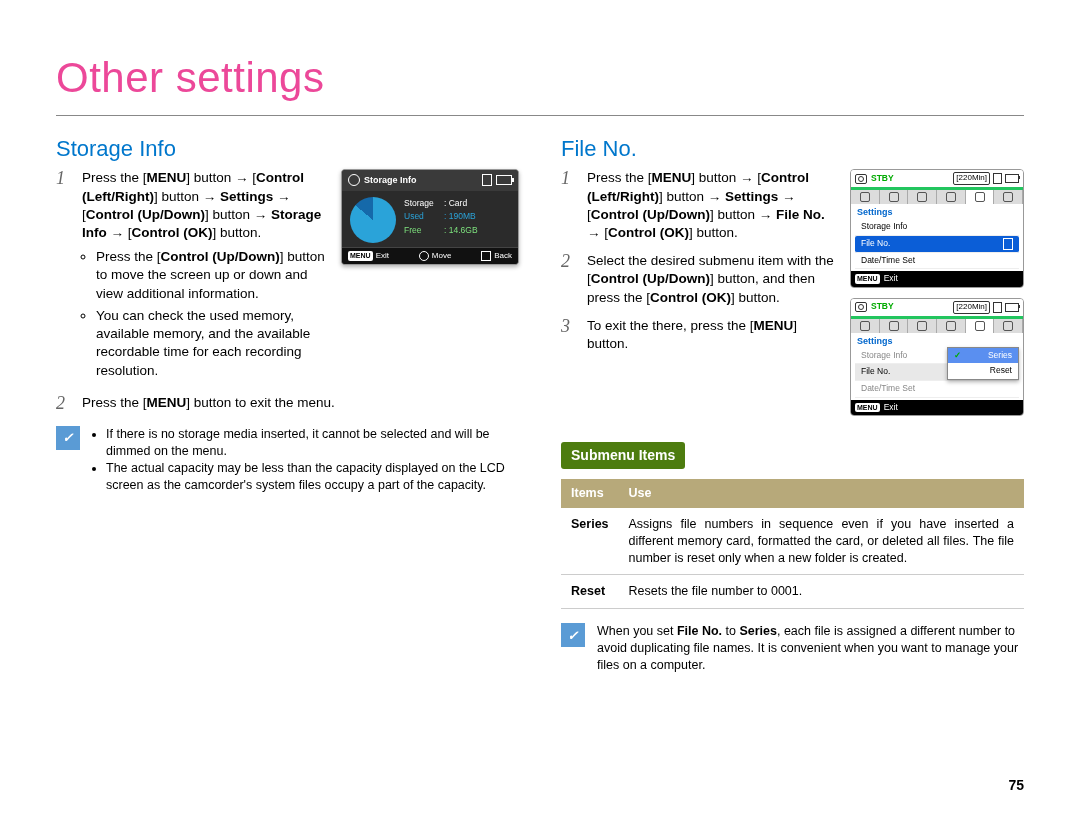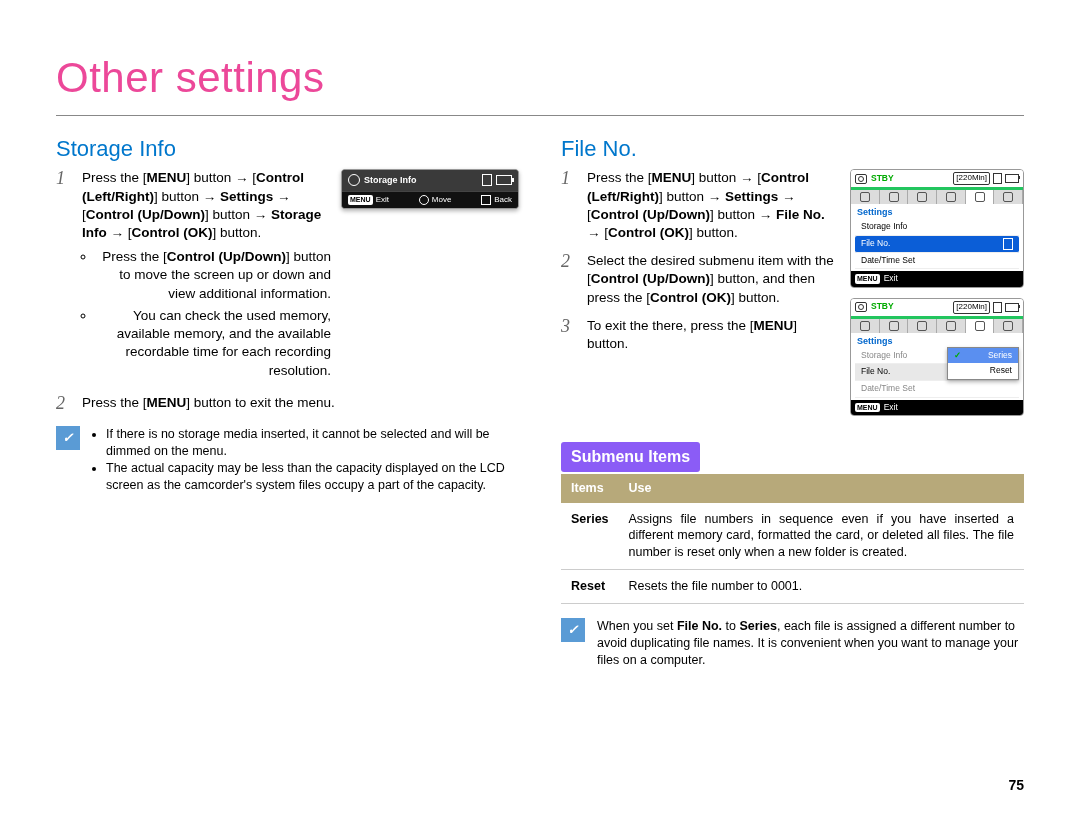--- a/index.html
+++ b/index.html
@@ -69,21 +69,20 @@
     line-height: 1;
     min-width: 14px;
   }
   .numlist .body {
     flex: 1;
   }
   .bold { font-weight: 700; }
   ul.bullets {
     margin: 6px 0 0 0;
     padding-left: 14px;
-    text-align: right;
   }
   ul.bullets li {
     margin-bottom: 4px;
   }
   .step-flex {
     display: flex;
     gap: 10px;
     align-items: flex-start;
   }
   .step-text { flex: 1; }
@@ -248,26 +247,26 @@
     font-style: italic;
   }
   .note ul {
     margin:0; padding-left:14px; font-size:12.5px;
   }
   .note-text { font-size:12.5px; }
 
   
   .subhead {
     display:inline-block;
-    background:#8b5cf6;
+    background:#4d7c0f;
     color:#fff;
     font-weight:bold;
     padding:4px 10px;
-    margin: 16px 0 2px 0;
-    font-size:16px;
+    margin: 16px 0 10px 0;
+    font-size:14px;
     border-radius:3px;
   }
   table.items {
     border-collapse: collapse;
     width:100%;
     font-size:12.5px;
   }
   table.items th {
     background:#b7a97a;
     color:#fff;
@@ -325,20 +324,37 @@
 
             <div class="lcd">
               <div class="lcd-header">
                 <div class="lcd-header-left">
                   <span class="gear"></span>
                   <span>Storage Info</span>
                 </div>
                 <div class="batt-group">
                   <span class="card"></span>
                   <span class="batt"></span>
+                </div>
+              </div>
+              <div class="lcd-body">
+                <div class="pie"></div>
+                <div class="lcd-kv">
+                  <div class="kv-row">
+                      <span class="k">Storage</span>
+                      <span class="v-white">: Card</span>
+                    </div>
+                  <div class="kv-row">
+                      <span class="k" style="color:#2aa3d9">Used</span>
+                      <span class="v-used">: 190MB</span>
+                    </div>
+                  <div class="kv-row">
+                      <span class="k" style="color:#7de07d">Free</span>
+                      <span class="v-free">: 14.6GB</span>
+                    </div>
                 </div>
               </div>
               <div class="lcd-footer">
                 <span>
                     <span class="pill">MENU</span>
                     <span>Exit</span>
                   </span>
                 <span>
                     <span class="joy"></span>
                     <span>Move</span>

